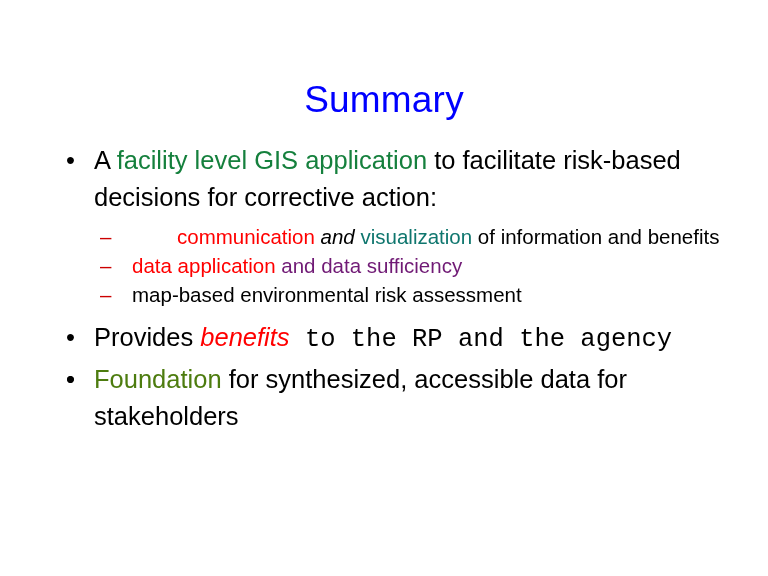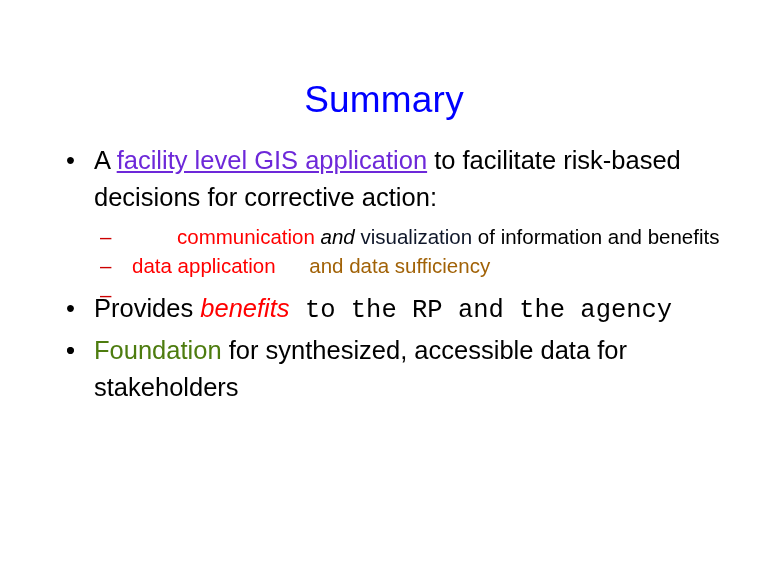--- a/index.html
+++ b/index.html
@@ -83,24 +83,24 @@
 </style>
 </head>
 <body>
 
 <div class="slide">
 
   <div class="slide-title">Summary</div>
 
   <div class="body-block">
     <ul class="level1" id="bullet-list">
-        <li><span class="bullet">•</span><span><span style="color: rgb(0, 0, 0);">A </span><span style="color: #6d28d9; text-decoration: underline;">facility level GIS application</span><span style="color: rgb(0, 0, 0);"> to facilitate risk-based decisions for corrective action:</span></span><ul class="level2">
-            <li><span class="bullet">–</span><span><span style="color: rgb(255, 0, 0); margin-left: 45px;">communication</span><span style="color: #000000; font-style: italic;"> and </span><span style="color: #0f172a;">visualization</span><span style="color: rgb(0, 0, 0);"> of information and benefits</span></span></li>
-            <li><span class="bullet">–</span><span><span style="color: rgb(255, 0, 0);">data application</span><span style="color: #a16207; margin-left: 28px;"> and data sufficiency</span></span></li>
-            <li><span class="bullet">–</span></li>
+        <li><span class="bullet">•</span><span><span style="color: rgb(0, 0, 0);">A </span><span style="color: #15803d;">facility level GIS application</span><span style="color: rgb(0, 0, 0);"> to facilitate risk-based decisions for corrective action:</span></span><ul class="level2">
+            <li><span class="bullet">–</span><span><span style="color: rgb(255, 0, 0); margin-left: 45px;">communication</span><span style="color: #000000; font-style: italic;"> and </span><span style="color: #0f766e;">visualization</span><span style="color: rgb(0, 0, 0);"> of information and benefits</span></span></li>
+            <li><span class="bullet">–</span><span><span style="color: rgb(255, 0, 0);">data application</span><span style="color: #701a75;"> and data sufficiency</span></span></li>
+            <li><span class="bullet">–</span><span><span style="color: rgb(0, 0, 0);">map-based environmental risk assessment</span></span></li>
           </ul></li>
         <li><span class="bullet">•</span><span><span style="color: rgb(0, 0, 0);">Provides </span><span style="color: rgb(255, 0, 0); font-style: italic;">benefits</span><span style="color: rgb(0, 0, 0); font-family: Liberation Mono, monospace;"> to the RP and the agency</span></span></li>
         <li><span class="bullet">•</span></li>
         <li><span class="bullet">•</span><span><span style="color: #4d7c0f; text-align: right;">Foundation</span><span style="color: rgb(0, 0, 0);"> for synthesized, accessible data for stakeholders</span></span></li>
       </ul>
   </div>
 
 </div>
 
 </body></html>

